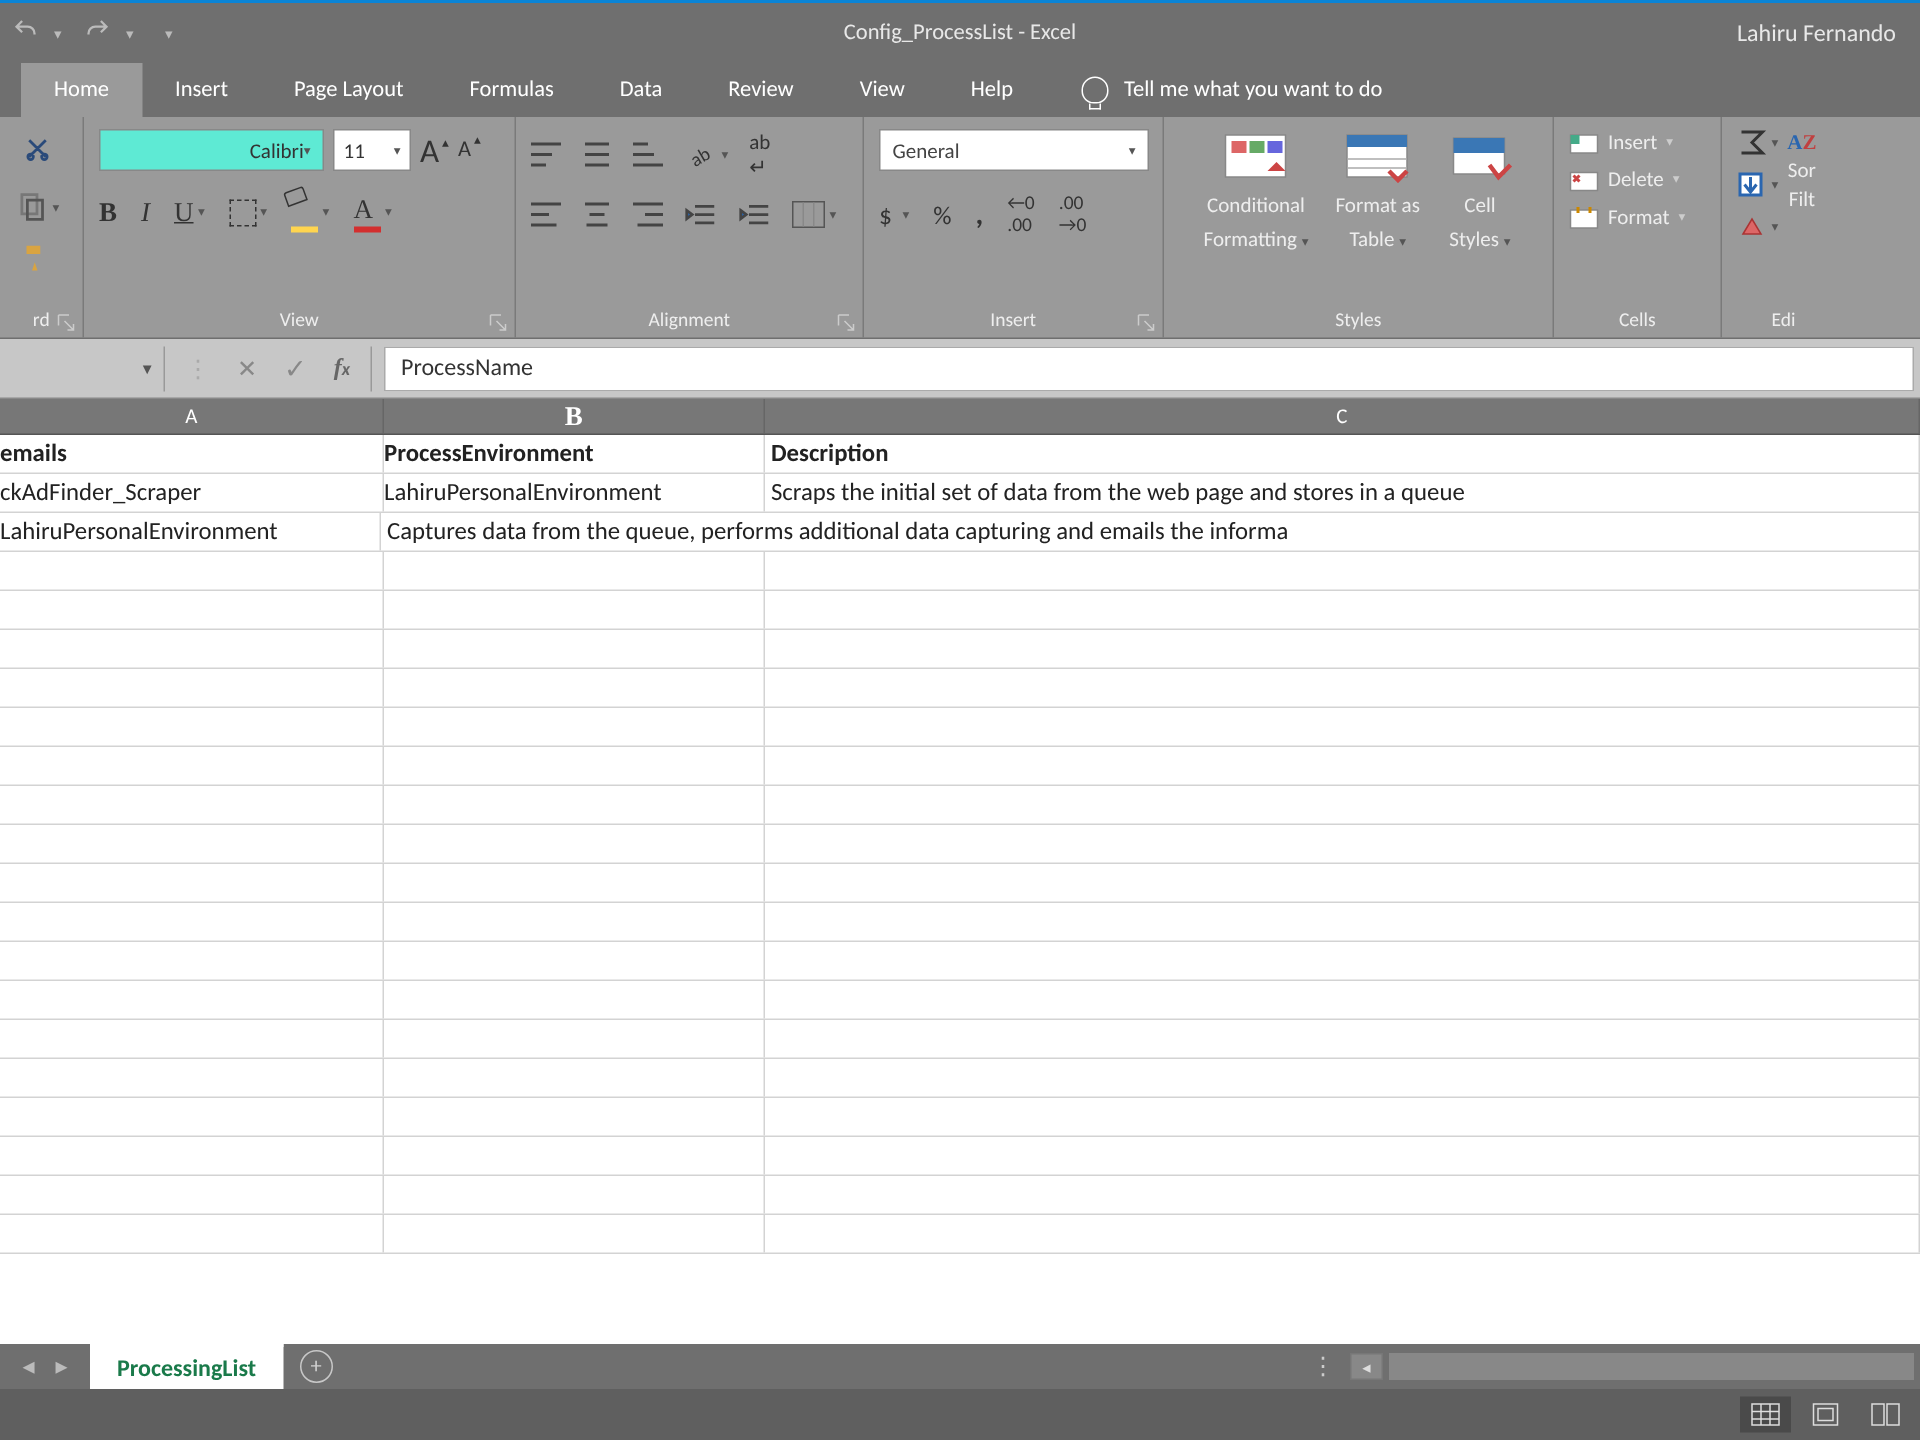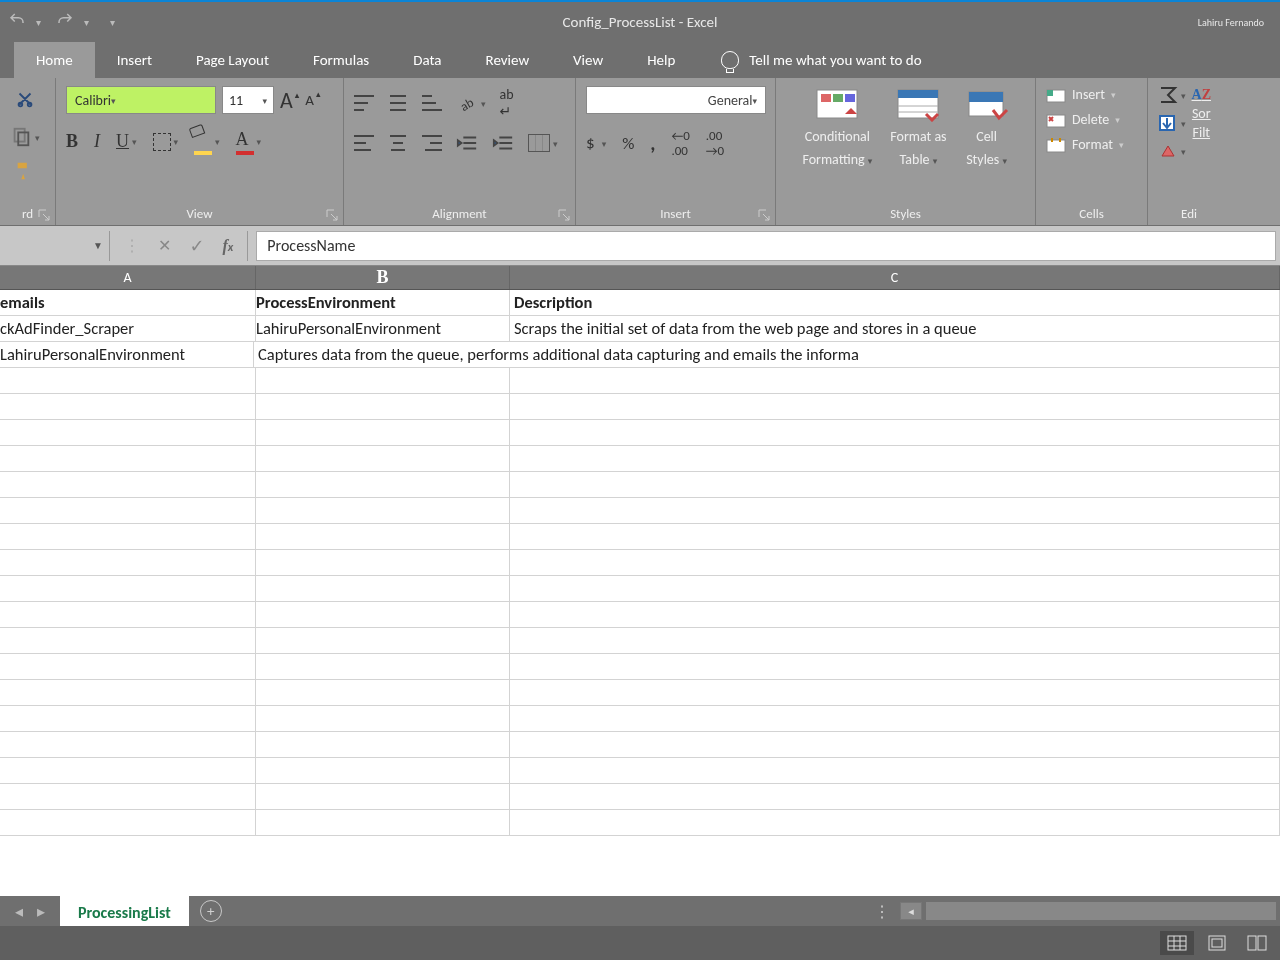--- a/index.html
+++ b/index.html
@@ -7,21 +7,21 @@
 
 
 .top-blue { height:2px; background:#0a84d6; }
 
 
 .titlebar { height:40px; background:#6f6f6f; display:flex; align-items:center; color:#ddd; position:relative; }
 .qat { display:flex; align-items:center; gap:10px; padding-left:8px; }
 .qat .undo, .qat .redo { width:18px; height:18px; color:#bbb; }
 .qat .chev { width:10px; color:#bbb; font-size:10px; }
 .doc-title { position:absolute; left:0; right:0; text-align:center; font-size:15px; color:#e8e8e8; pointer-events:none; }
-.account { position:absolute; right:16px; font-size:10px; color:#e8e8e8; }
+.account { position:absolute; right:16px; font-size:16px; color:#e8e8e8; }
 
 
 .tabs { height:36px; background:#6f6f6f; display:flex; align-items:stretch; padding-left:14px; }
 .tab { padding:0 22px; color:#fff; font-size:15px; display:flex; align-items:center; cursor:pointer; }
 .tab.active { background:#9a9a9a; color:#fff; }
 .tellme { display:flex; align-items:center; gap:10px; padding-left:24px; color:#fff; font-size:15px; }
 .bulb { display:inline-block; width:18px; height:18px; border:1.5px solid #fff; border-radius:50% 50% 45% 45%; position:relative; }
 .bulb::after { content:""; position:absolute; width:6px; height:3px; border:1.5px solid #fff; border-top:none; bottom:-5px; left:4px; }
 
 
@@ -35,21 +35,21 @@
 .g-clip { width:56px; }
 .clip-col { display:flex; flex-direction:column; gap:12px; align-items:center; padding-top:2px; }
 .clip-col svg { width:22px; height:22px; color:#333; }
 .clip-col .paint { color:#d9a441; }
 .clip-col .cut { color:#2a4a7a; }
 
 
 .g-font { width:288px; }
 .font-rows { display:flex; flex-direction:column; gap:14px; width:100%; }
 .row1 { display:flex; gap:6px; align-items:center; }
-.fontbox { height:28px; background:#bef264; border:1px solid #888; display:flex; align-items:center; padding:0 8px; font-size:14px; color:#333; width:150px; justify-content:flex-start; }
+.fontbox { height:28px; background:#5eead4; border:1px solid #888; display:flex; align-items:center; padding:0 8px; font-size:14px; color:#333; width:150px; justify-content:flex-end; }
 .sizebox { height:28px; background:#fff; border:1px solid #888; display:flex; align-items:center; padding:0 6px; font-size:14px; color:#333; width:52px; justify-content:space-between; }
 .dd { font-size:9px; color:#555; }
 .AA { font-family:"Times New Roman",serif; color:#333; display:flex; align-items:baseline; gap:2px; }
 .AA .big { font-size:22px; } .AA .sm { font-size:15px; }
 .row2 { display:flex; gap:16px; align-items:center; color:#333; }
 .btn-ico { display:inline-flex; align-items:center; gap:3px; }
 .b { font-weight:bold; font-size:18px; font-family:"Times New Roman"; }
 .i { font-style:italic; font-size:18px; font-family:"Times New Roman"; }
 .u { text-decoration:underline; font-size:18px; font-family:"Times New Roman"; }
 .border-ico { width:18px; height:18px; border:1px dashed #333; }
@@ -76,42 +76,42 @@
 .indent { display:inline-flex; align-items:center; }
 .indent svg{width:22px;height:18px;}
 .wrap-ico { display:flex; flex-direction:column; align-items:center; gap:2px; font-size:14px; color:#333;}
 .wrap-ico .ab { font-size:14px; }
 .merge-ico { width:22px; height:18px; border:1.5px solid #555; display:inline-block; position:relative; }
 .merge-ico::after{content:"";position:absolute;left:30%;right:30%;top:0;bottom:0;border-left:1px solid #888;border-right:1px solid #888;}
 
 
 .g-num { width:200px; }
 .num-rows { display:flex; flex-direction:column; gap:14px; width:100%; }
-.numfmt { height:28px; background:#fff; border:1px solid #888; width:180px; display:flex; align-items:center; justify-content:flex-end; padding:0 8px; font-size:14px; color:#444;}
+.numfmt { height:28px; background:#fff; border:1px solid #888; width:180px; display:flex; align-items:center; justify-content:space-between; padding:0 8px; font-size:14px; color:#444;}
 .numrow2 { display:flex; gap:16px; align-items:center; color:#333; font-size:17px; }
 .dec { font-size:13px; color:#333; }
 
 
 .g-styles { width:260px; }
 .styles-row { display:flex; gap:18px; align-items:flex-start; justify-content:center; width:100%; }
 .big-btn { display:flex; flex-direction:column; align-items:center; gap:6px; color:#eee; font-size:14px; }
 .big-btn svg { width:44px; height:36px; }
 
 
 .g-cells { width:112px; }
 .cells-col { display:flex; flex-direction:column; gap:8px; color:#eee; font-size:14px; }
 .cells-col .row { display:flex; align-items:center; gap:6px; }
 .cells-col svg { width:20px; height:16px; }
 
 
 .g-edit { width:82px; }
 .edit-row { display:flex; gap:6px; }
 .edit-col1 { display:flex; flex-direction:column; gap:10px; align-items:center; }
 .edit-col1 svg{width:20px;height:18px;}
-.edit-col2 { display:flex; flex-direction:column; gap:4px; color:#eee; font-size:14px; align-items:flex-start;text-decoration:underline; }
+.edit-col2 { display:flex; flex-direction:column; gap:4px; color:#eee; font-size:14px; align-items:flex-start; }
 .az { font-family:"Times New Roman"; font-size:14px; color:#2a66b0; font-weight:bold; line-height:10px;}
 
 
 .fbar { height:40px; background:#c7c7c7; border-bottom:1px solid #888; display:flex; align-items:center; }
 .namebox { width:110px; height:30px; background:#c7c7c7; display:flex; align-items:center; justify-content:flex-end; padding-right:6px; color:#555; border-right:1px solid #999;}
 .fx-btns { display:flex; align-items:center; gap:18px; padding:0 14px; color:#888; border-right:1px solid #999; height:30px;}
 .fx-btns .x { font-size:16px; }
 .fx-btns .chk { font-size:18px; }
 .fx-lbl { font-style:italic; font-family:"Times New Roman"; font-size:16px; color:#666; font-weight:bold;}
 .fx-input { flex:1; height:30px; background:#fff; border:1px solid #aaa; margin-left:8px; margin-right:4px; padding:0 10px; font-size:16px; color:#333; display:flex; align-items:center;}

